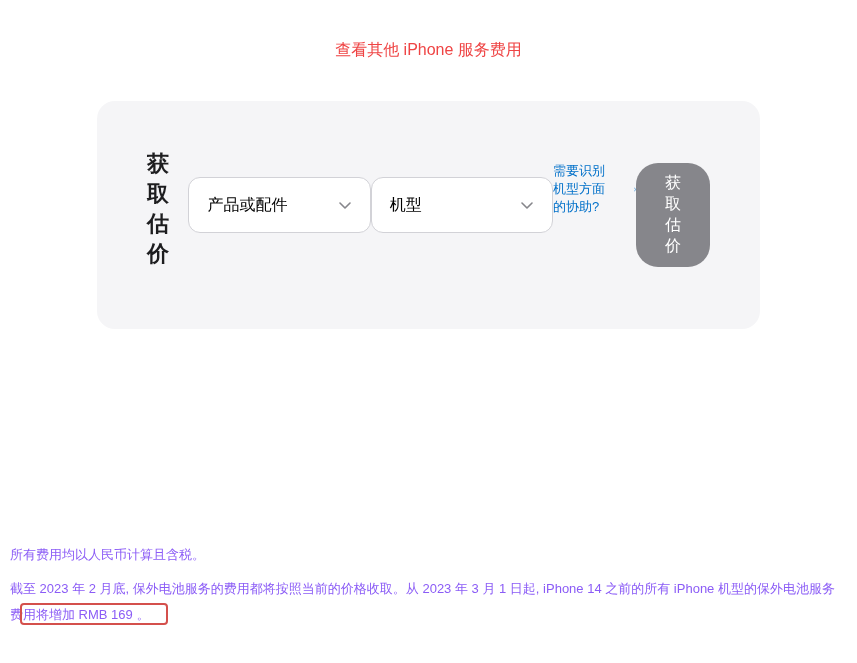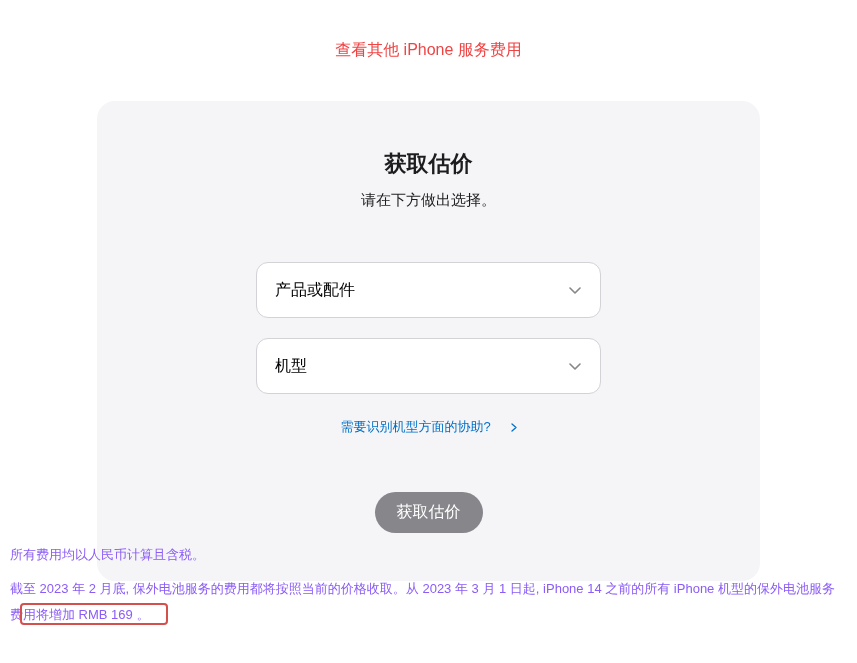--- a/index.html
+++ b/index.html
@@ -25,21 +25,21 @@
       font-size: 16px;
       text-decoration: none;
       margin-bottom: 40px;
     }
     .card {
       background: #f5f5f7;
       border-radius: 18px;
       width: 663px;
       padding: 48px 50px 48px 50px;
       display: flex;
-      flex-direction: column;
+      flex-direction: row;
       align-items: center;
     }
     .card-title {
       font-size: 22px;
       font-weight: 600;
       color: #1d1d1f;
       margin-bottom: 12px;
     }
     .card-subtitle {
       font-size: 15px;
@@ -116,21 +116,20 @@
     }
   </style>
 </head>
 <body>
 
 <div class="container">
   <a class="top-link" href="#">查看其他 iPhone 服务费用</a>
 
   <div class="card">
     <div class="card-title">获取估价</div>
-    <div class="card-subtitle">请在下方做出选择。</div>
 
     <div class="select-wrapper">
       <span class="select-placeholder">产品或配件</span>
       <span class="chevron">
         <svg width="12" height="7" viewBox="0 0 12 7">
             <path d="M1 1 L6 6 L11 1" stroke="#86868b" stroke-width="1.6" fill="none" stroke-linecap="round" stroke-linejoin="round"></path>
           </svg>
       </span>
     </div>
 

